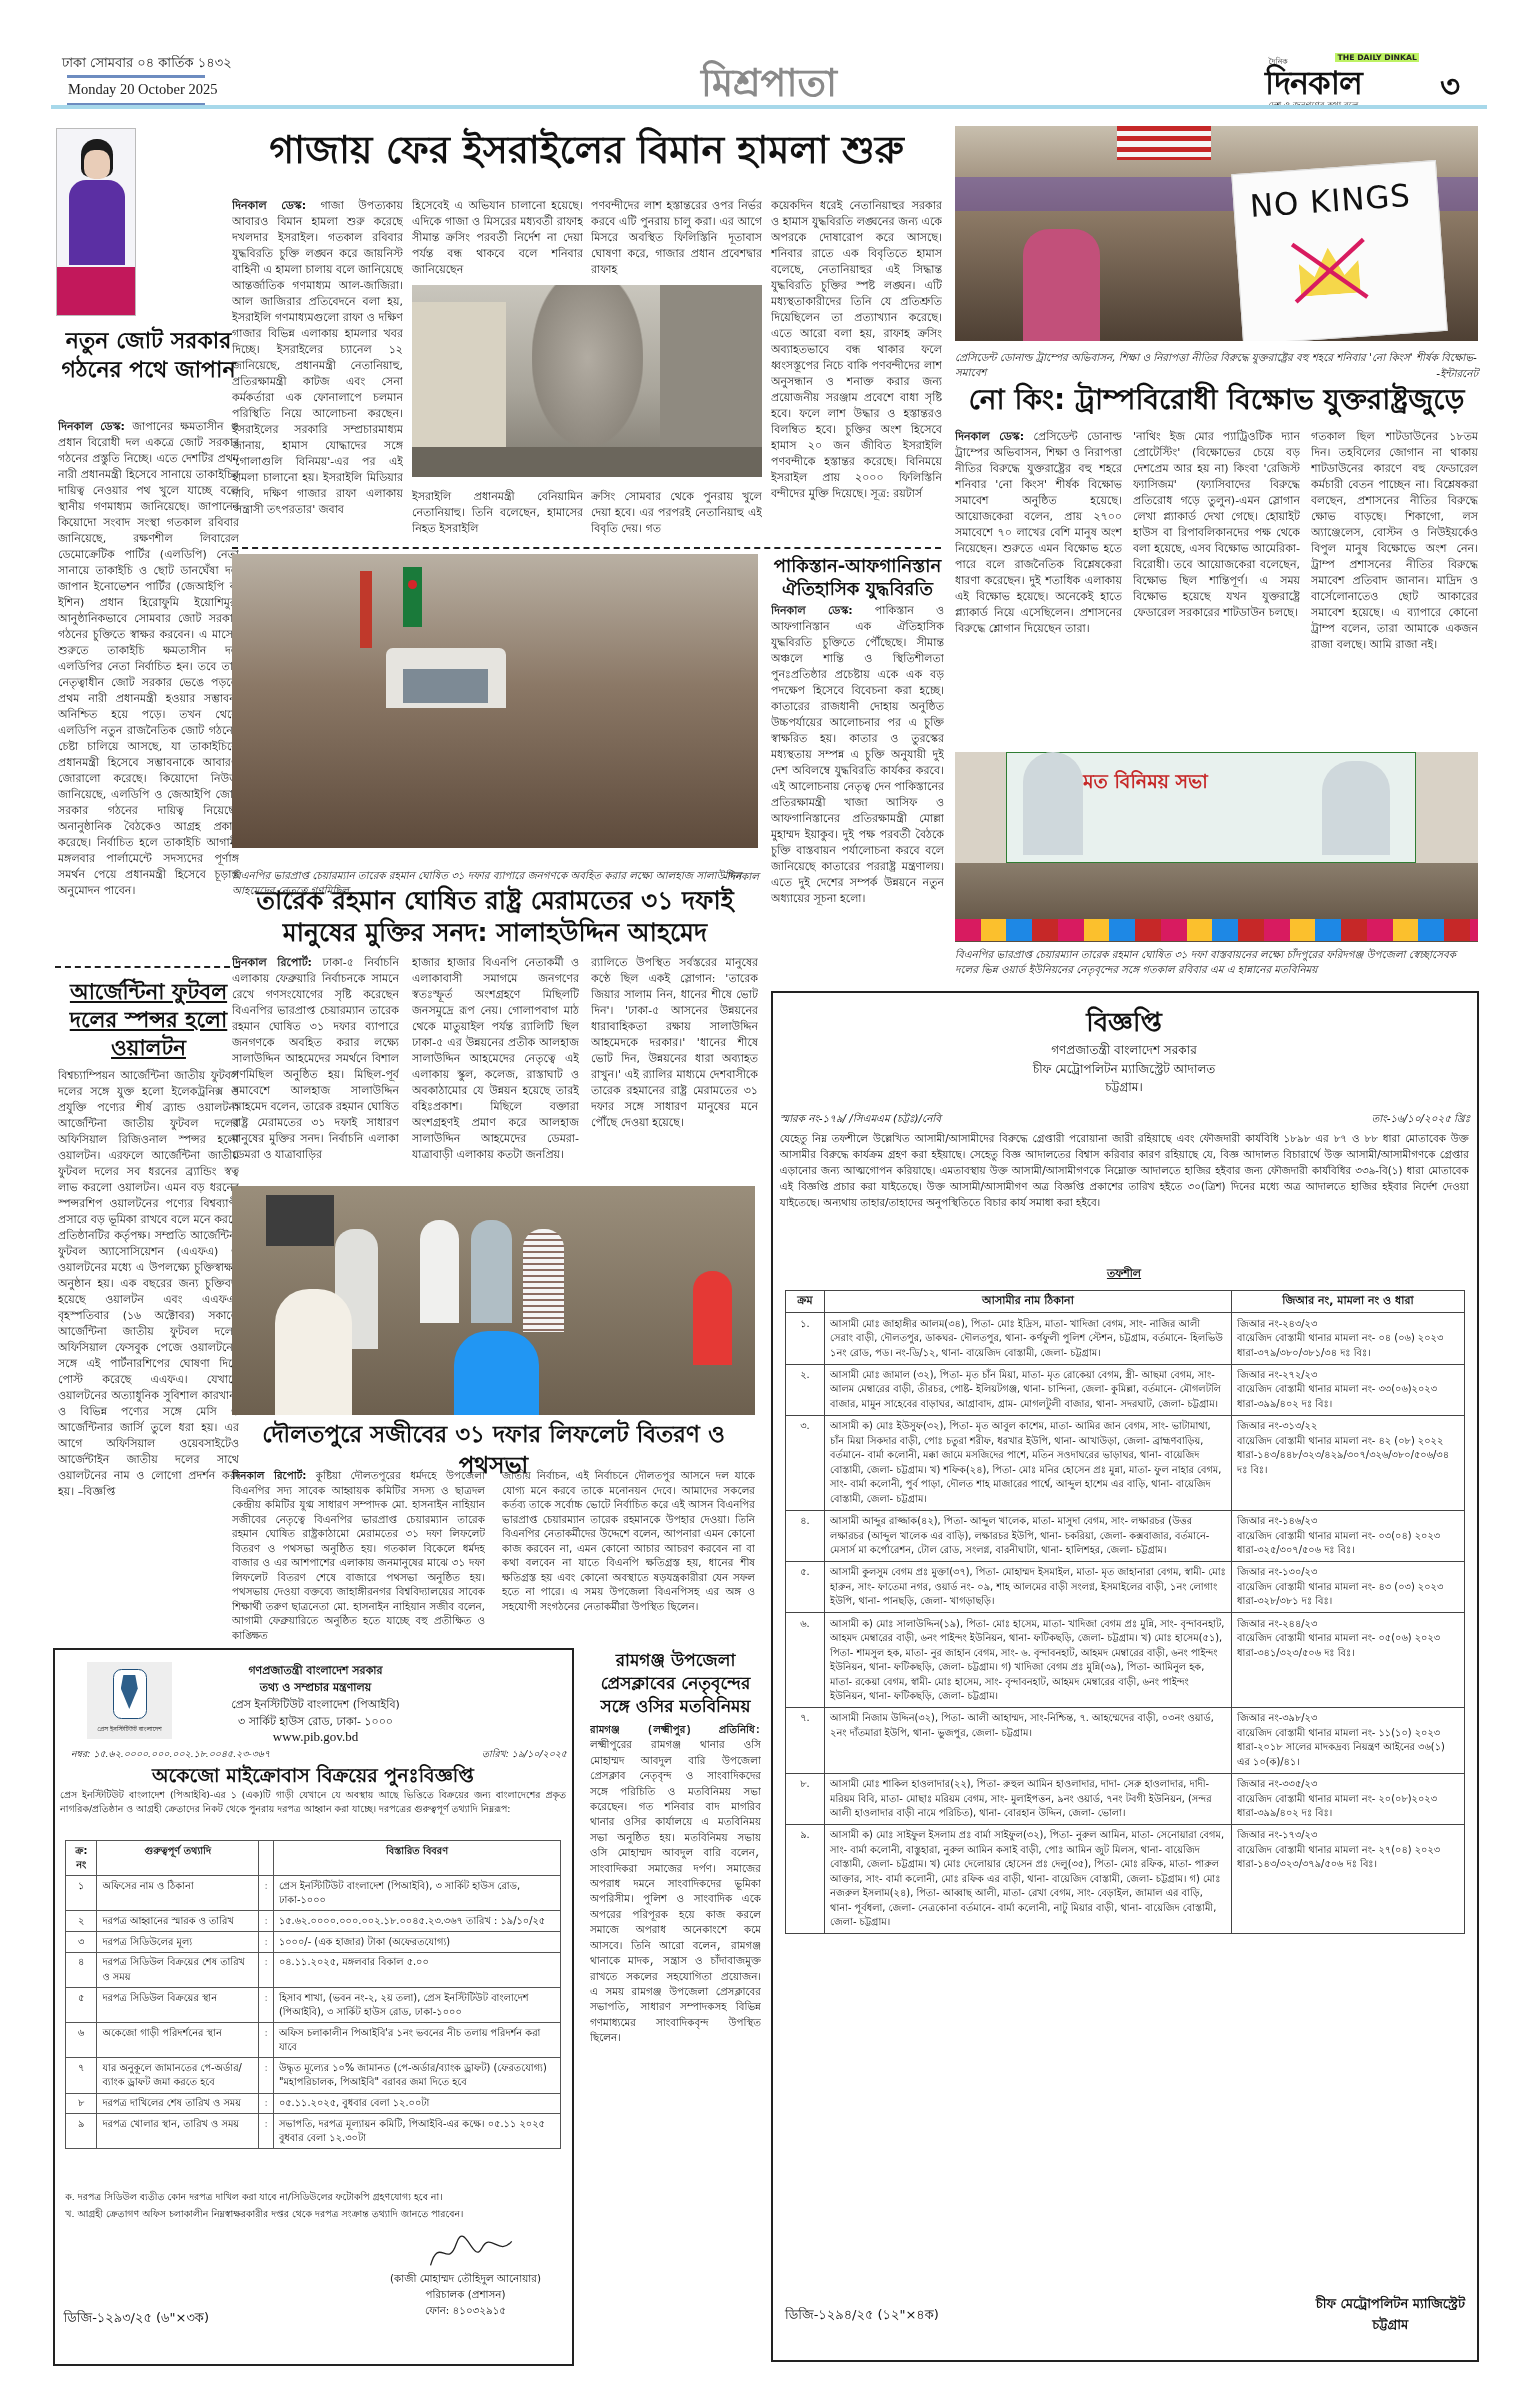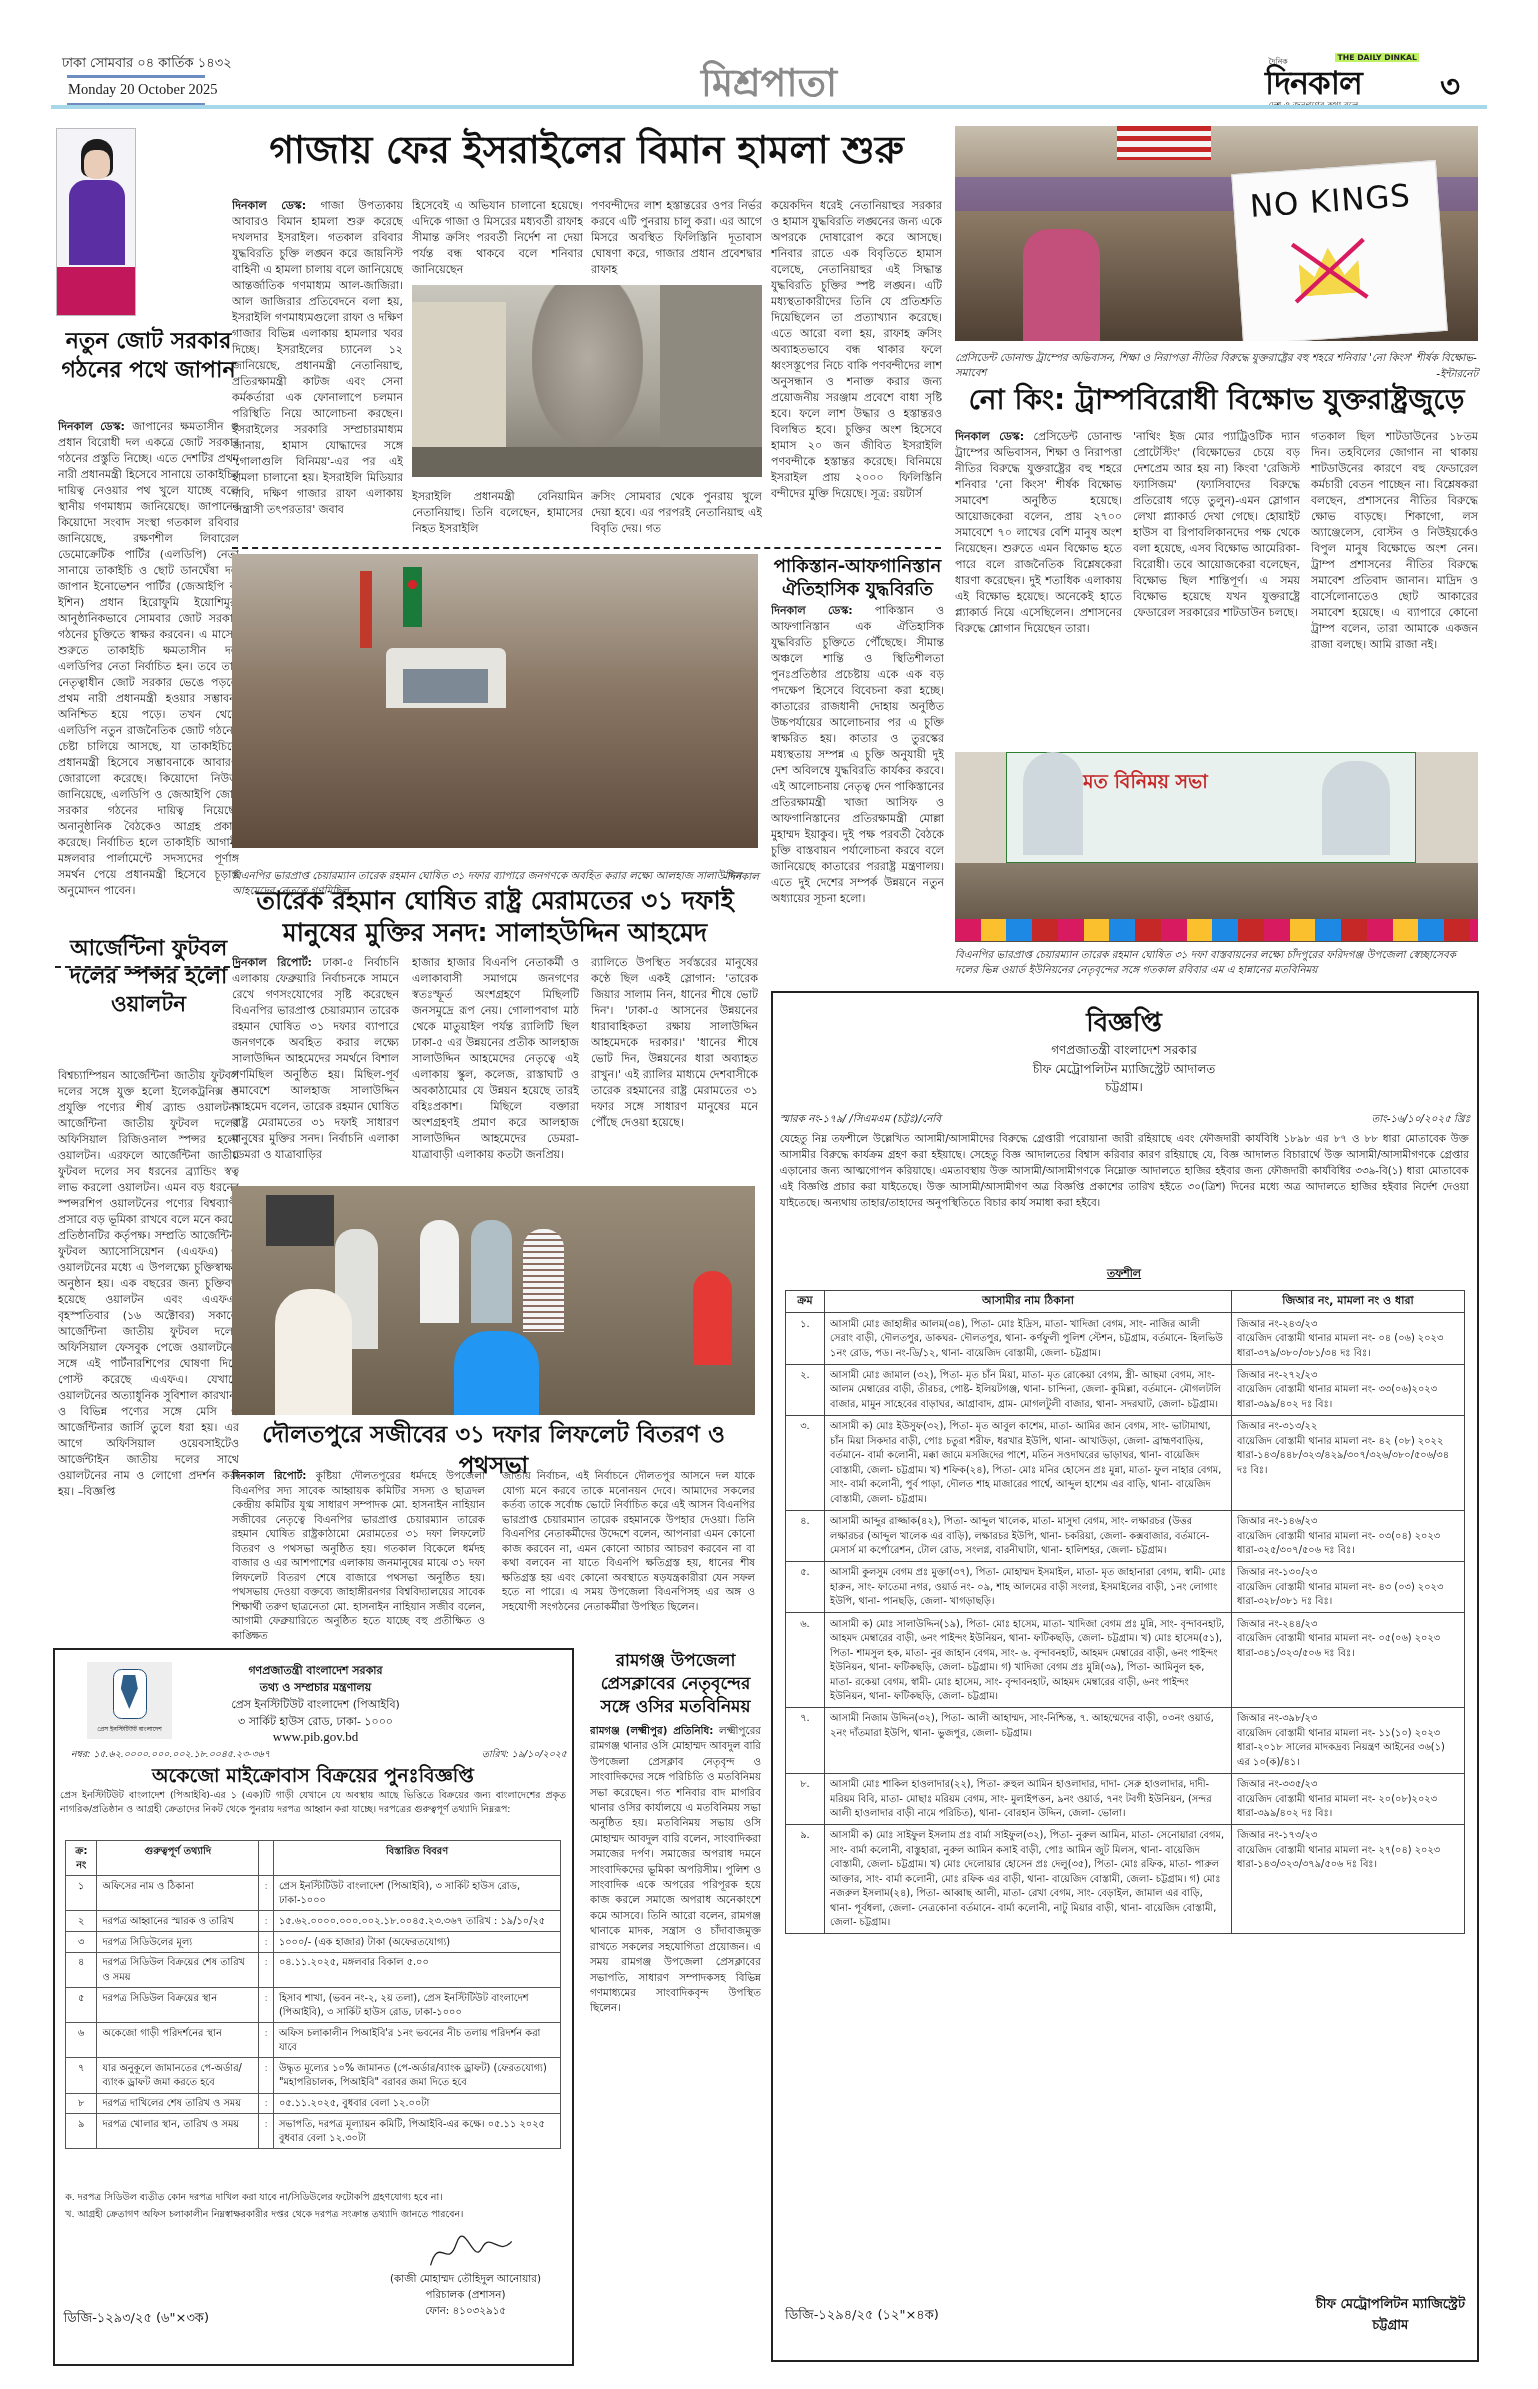--- a/index.html
+++ b/index.html
@@ -55,21 +55,21 @@
   <div class="abs" style="left:27px;top:20.5px;width:26px;height:29px;background:#e9cdb8;border-radius:10.3px;"></div>
   <div class="abs" style="left:12px;top:51px;width:56px;height:85px;background:#5b2fa3;border-radius:17px 17px 0 0;"></div>
   <div class="abs" style="left:0;top:138px;width:80px;height:50px;background:#c2185b;"></div>
 </div>
 <div class="abs headline" style="left:58px;top:326px;width:181px;font-size:22px;line-height:29px;">নতুন জোট সরকার গঠনের পথে জাপান</div>
 <div class="abs col-text" style="left:58px;top:419px;width:181px;height:547px;overflow:hidden;">
   <b>দিনকাল ডেস্ক:</b> <span>জাপানের ক্ষমতাসীন ও প্রধান বিরোধী দল একত্রে জোট সরকার গঠনের প্রস্তুতি নিচ্ছে। এতে দেশটির প্রথম নারী প্রধানমন্ত্রী হিসেবে সানায়ে তাকাইচির দায়িত্ব নেওয়ার পথ খুলে যাচ্ছে বলে স্থানীয় গণমাধ্যম জানিয়েছে। জাপানের কিয়োদো সংবাদ সংস্থা গতকাল রবিবার জানিয়েছে, রক্ষণশীল লিবারেল ডেমোক্রেটিক পার্টির (এলডিপি) নেতা সানায়ে তাকাইচি ও ছোট ডানঘেঁষা দল জাপান ইনোভেশন পার্টির (জেআইপি বা ইশিন) প্রধান হিরোফুমি ইয়োশিমুরা আনুষ্ঠানিকভাবে সোমবার জোট সরকার গঠনের চুক্তিতে স্বাক্ষর করবেন। এ মাসের শুরুতে তাকাইচি ক্ষমতাসীন দল এলডিপির নেতা নির্বাচিত হন। তবে তার নেতৃত্বাধীন জোট সরকার ভেঙে পড়লে প্রথম নারী প্রধানমন্ত্রী হওয়ার সম্ভাবনা অনিশ্চিত হয়ে পড়ে। তখন থেকে এলডিপি নতুন রাজনৈতিক জোট গঠনের চেষ্টা চালিয়ে আসছে, যা তাকাইচিকে প্রধানমন্ত্রী হিসেবে সম্ভাবনাকে আবারও জোরালো করেছে। কিয়োদো নিউজ জানিয়েছে, এলডিপি ও জেআইপি জোট সরকার গঠনের দায়িত্ব নিয়েছে। অনানুষ্ঠানিক বৈঠকেও আগ্রহ প্রকাশ করেছে। নির্বাচিত হলে তাকাইচি আগামী মঙ্গলবার পার্লামেন্টে সদস্যদের পূর্ণাঙ্গ সমর্থন পেয়ে প্রধানমন্ত্রী হিসেবে চূড়ান্ত অনুমোদন পাবেন।</span>
 </div>
 <div class="dashed" style="left:55px;top:966px;width:185px;"></div>
 
-<div class="abs headline" style="left:58px;top:934px;width:181px;font-size:21.4px;line-height:28px;">আর্জেন্টিনা ফুটবল দলের স্পন্সর হলো ওয়ালটন</div>
+<div class="abs headline" style="left:58px;top:978px;width:181px;font-size:21.4px;line-height:28px;text-decoration:underline;">আর্জেন্টিনা ফুটবল দলের স্পন্সর হলো ওয়ালটন</div>
 <div class="abs col-text" style="left:58px;top:1068px;width:181px;height:564px;overflow:hidden;">বিশ্বচ্যাম্পিয়ন আর্জেন্টিনা জাতীয় ফুটবল দলের সঙ্গে যুক্ত হলো ইলেকট্রনিক্স ও প্রযুক্তি পণ্যের শীর্ষ ব্র্যান্ড ওয়ালটন। আর্জেন্টিনা জাতীয় ফুটবল দলের অফিসিয়াল রিজিওনাল স্পন্সর হলো ওয়ালটন। এরফলে আর্জেন্টিনা জাতীয় ফুটবল দলের সব ধরনের ব্র্যান্ডিং স্বত্ব লাভ করলো ওয়ালটন। এমন বড় ধরনের স্পন্সরশিপ ওয়ালটনের পণ্যের বিশ্বব্যাপী প্রসারে বড় ভূমিকা রাখবে বলে মনে করছে প্রতিষ্ঠানটির কর্তৃপক্ষ। সম্প্রতি আর্জেন্টিনা ফুটবল অ্যাসোসিয়েশন (এএফএ) ও ওয়ালটনের মধ্যে এ উপলক্ষ্যে চুক্তিস্বাক্ষর অনুষ্ঠান হয়। এক বছরের জন্য চুক্তিবদ্ধ হয়েছে ওয়ালটন এবং এএফএ। বৃহস্পতিবার (১৬ অক্টোবর) সকালে আর্জেন্টিনা জাতীয় ফুটবল দলের অফিসিয়াল ফেসবুক পেজে ওয়ালটনের সঙ্গে এই পার্টনারশিপের ঘোষণা দিয়ে পোস্ট করেছে এএফএ। যেখানে ওয়ালটনের অত্যাধুনিক সুবিশাল কারখানা ও বিভিন্ন পণ্যের সঙ্গে মেসি ও আর্জেন্টিনার জার্সি তুলে ধরা হয়। এর আগে অফিসিয়াল ওয়েবসাইটেও আর্জেন্টাইন জাতীয় দলের সাথে ওয়ালটনের নাম ও লোগো প্রদর্শন করা হয়। –বিজ্ঞপ্তি</div>
 
 <div class="abs headline" style="left:232px;top:126px;width:709px;font-size:38px;line-height:48px;">গাজায় ফের ইসরাইলের বিমান হামলা শুরু</div>
 <div class="abs col-text" style="left:232px;top:198px;width:171px;height:342px;overflow:hidden;">
   <b>দিনকাল ডেস্ক:</b> <span>গাজা উপত্যকায় আবারও বিমান হামলা শুরু করেছে দখলদার ইসরাইল। গতকাল রবিবার যুদ্ধবিরতি চুক্তি লঙ্ঘন করে জায়নিস্ট বাহিনী এ হামলা চালায় বলে জানিয়েছে আন্তর্জাতিক গণমাধ্যম আল-জাজিরা। আল জাজিরার প্রতিবেদনে বলা হয়, ইসরাইলি গণমাধ্যমগুলো রাফা ও দক্ষিণ গাজার বিভিন্ন এলাকায় হামলার খবর দিচ্ছে। ইসরাইলের চ্যানেল ১২ জানিয়েছে, প্রধানমন্ত্রী নেতানিয়াহু, প্রতিরক্ষামন্ত্রী কাটজ এবং সেনা কর্মকর্তারা এক ফোনালাপে চলমান পরিস্থিতি নিয়ে আলোচনা করছেন। ইসরাইলের সরকারি সম্প্রচারমাধ্যম জানায়, হামাস যোদ্ধাদের সঙ্গে 'গোলাগুলি বিনিময়'-এর পর এই হামলা চালানো হয়। ইসরাইলি মিডিয়ার দাবি, দক্ষিণ গাজার রাফা এলাকায় 'সন্ত্রাসী তৎপরতার' জবাব</span>
 </div>
 <div class="abs col-text" style="left:412px;top:198px;width:171px;height:85px;overflow:hidden;">হিসেবেই এ অভিযান চালানো হয়েছে। এদিকে গাজা ও মিসরের মধ্যবর্তী রাফাহ সীমান্ত ক্রসিং পরবর্তী নির্দেশ না দেয়া পর্যন্ত বন্ধ থাকবে বলে শনিবার জানিয়েছেন</div>
 <div class="abs col-text" style="left:591px;top:198px;width:171px;height:85px;overflow:hidden;">পণবন্দীদের লাশ হস্তান্তরের ওপর নির্ভর করবে এটি পুনরায় চালু করা। এর আগে মিসরে অবস্থিত ফিলিস্তিনি দূতাবাস ঘোষণা করে, গাজার প্রধান প্রবেশদ্বার রাফাহ</div>
 <div class="photo" style="left:412px;top:285px;width:350px;height:192px;background:linear-gradient(180deg,#c9c6bd 0%,#a9a59b 55%,#7c776d 100%);">
   <div class="abs" style="left:0;top:17px;width:94px;height:175px;background:#d8d2c2;"></div>
@@ -334,16 +334,16 @@
   </div>
   <div class="abs" style="left:308px;top:620px;width:205px;text-align:center;font-size:10.3px;line-height:16px;">
     <div>(কাজী মোহাম্মদ তৌহিদুল আনোয়ার)</div>
     <div>পরিচালক (প্রশাসন)</div>
     <div>ফোন: ৪১০৩২৯১৫</div>
   </div>
   <div class="abs" style="left:8.5px;top:658px;font-size:13px;">ডিজি-১২৯৩/২৫ (৬"×৩ক)</div>
 </div>
 
 <div class="abs headline" style="left:590px;top:1649px;width:171px;font-size:17px;line-height:23px;">রামগঞ্জ উপজেলা প্রেসক্লাবের নেতৃবৃন্দের সঙ্গে ওসির মতবিনিময়</div>
-<div class="abs col-text" style="left:590px;top:1723px;width:171px;height:638px;overflow:hidden;font-size:10.3px;line-height:15.4px;">
+<div class="abs col-text" style="left:590px;top:1723px;width:171px;height:638px;overflow:hidden;font-size:10.3px;line-height:15.4px;font-family:Liberation Mono, monospace;">
   <b>রামগঞ্জ (লক্ষ্মীপুর) প্রতিনিধি:</b> <span>লক্ষ্মীপুরের রামগঞ্জ থানার ওসি মোহাম্মদ আবদুল বারি উপজেলা প্রেসক্লাব নেতৃবৃন্দ ও সাংবাদিকদের সঙ্গে পরিচিতি ও মতবিনিময় সভা করেছেন। গত শনিবার বাদ মাগরিব থানার ওসির কার্যালয়ে এ মতবিনিময় সভা অনুষ্ঠিত হয়। মতবিনিময় সভায় ওসি মোহাম্মদ আবদুল বারি বলেন, সাংবাদিকরা সমাজের দর্পণ। সমাজের অপরাধ দমনে সাংবাদিকদের ভূমিকা অপরিসীম। পুলিশ ও সাংবাদিক একে অপরের পরিপূরক হয়ে কাজ করলে সমাজে অপরাধ অনেকাংশে কমে আসবে। তিনি আরো বলেন, রামগঞ্জ থানাকে মাদক, সন্ত্রাস ও চাঁদাবাজমুক্ত রাখতে সকলের সহযোগিতা প্রয়োজন। এ সময় রামগঞ্জ উপজেলা প্রেসক্লাবের সভাপতি, সাধারণ সম্পাদকসহ বিভিন্ন গণমাধ্যমের সাংবাদিকবৃন্দ উপস্থিত ছিলেন।</span>
 </div>
 
 
 </body></html>

